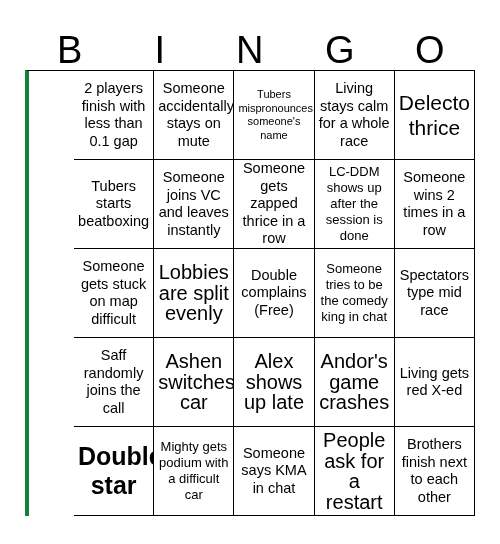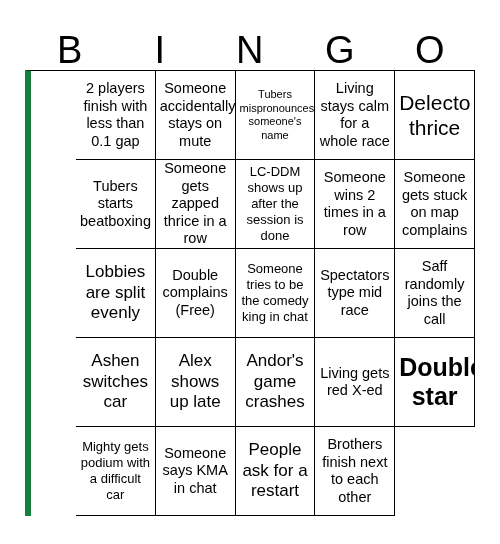--- a/index.html
+++ b/index.html
@@ -49,21 +49,21 @@
     position: absolute;
     left: 25px;
     top: 70px;
     width: 450px;
     height: 446px;
     box-sizing: border-box;
     display: grid;
     grid-template-columns: repeat(5, 1fr);
     grid-template-rows: repeat(5, 1fr);
     border-top: 1px solid #000000;
-    border-left: 6px solid #15803d;
+    border-left: 4px solid #15803d;
     background: #ffffff;
     padding-left: 45px;
   }
 
   .cell {
     box-sizing: border-box;
     border-right: 1px solid #000000;
     border-bottom: 1px solid #000000;
     background: #ffffff;
     display: flex;
@@ -81,21 +81,21 @@
     color: #000000;
     font-family: "Liberation Sans", sans-serif;
     font-weight: 400;
     white-space: pre-line;
   }
 
   
   .fs-xs  { font-size: 11px; line-height: 13.5px; }
   .fs-s   { font-size: 13px; line-height: 16px;   }
   .fs-m   { font-size: 14.5px; line-height: 17.5px; }
-  .fs-l   { font-size: 17px; line-height: 20.5px; }
+  .fs-l   { font-size: 20px; line-height: 20.5px; }
   .fs-xl  { font-size: 21px; line-height: 25px;   }
   .fs-xxl { font-size: 25px; line-height: 29px; font-weight: bold;   }
 </style>
 </head>
 <body>
 
 <div id="card">
 
   <div id="bingo-header">
     <div class="header-letter">B</div>
@@ -120,31 +120,34 @@
         <span class="cell-text fs-m">Living stays calm for a whole race</span>
       </div>
     <div class="cell">
         <span class="cell-text fs-xl">Delecto thrice</span>
       </div>
 
     <div class="cell">
         <span class="cell-text fs-m">Tubers starts beatboxing</span>
       </div>
     <div class="cell">
+        <span class="cell-text fs-m">Someone joins VC and leaves instantly</span>
+      </div>
+    <div class="cell">
         <span class="cell-text fs-m">Someone gets zapped thrice in a row</span>
       </div>
     <div class="cell">
         <span class="cell-text fs-s">LC-DDM shows up after the session is done</span>
       </div>
     <div class="cell">
         <span class="cell-text fs-m">Someone wins 2 times in a row</span>
       </div>
 
     <div class="cell">
-        <span class="cell-text fs-m">Someone gets stuck on map complains</span>
+        <span class="cell-text fs-m">Someone gets stuck on map difficult</span>
       </div>
     <div class="cell">
         <span class="cell-text fs-l">Lobbies are split evenly</span>
       </div>
     <div class="cell">
         <span class="cell-text fs-m">Double complains (Free)</span>
       </div>
     <div class="cell">
         <span class="cell-text fs-s">Someone tries to be the comedy king in chat</span>
       </div>

